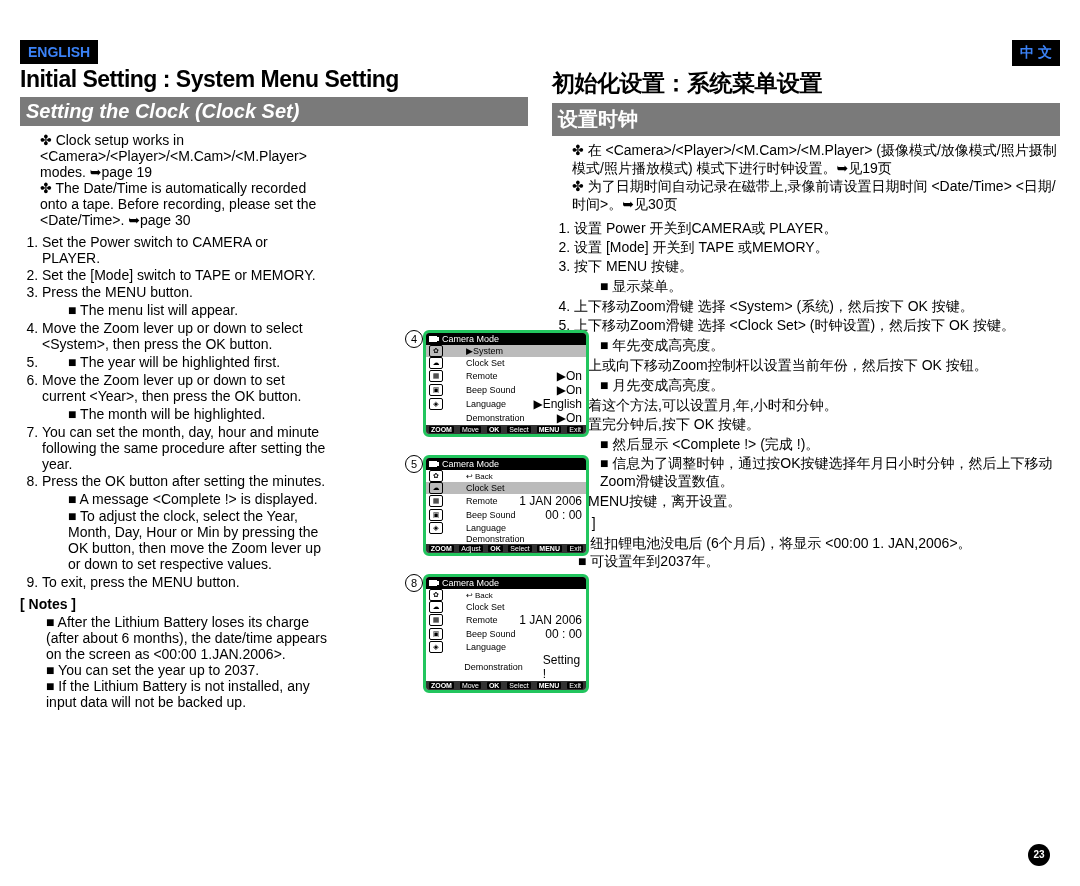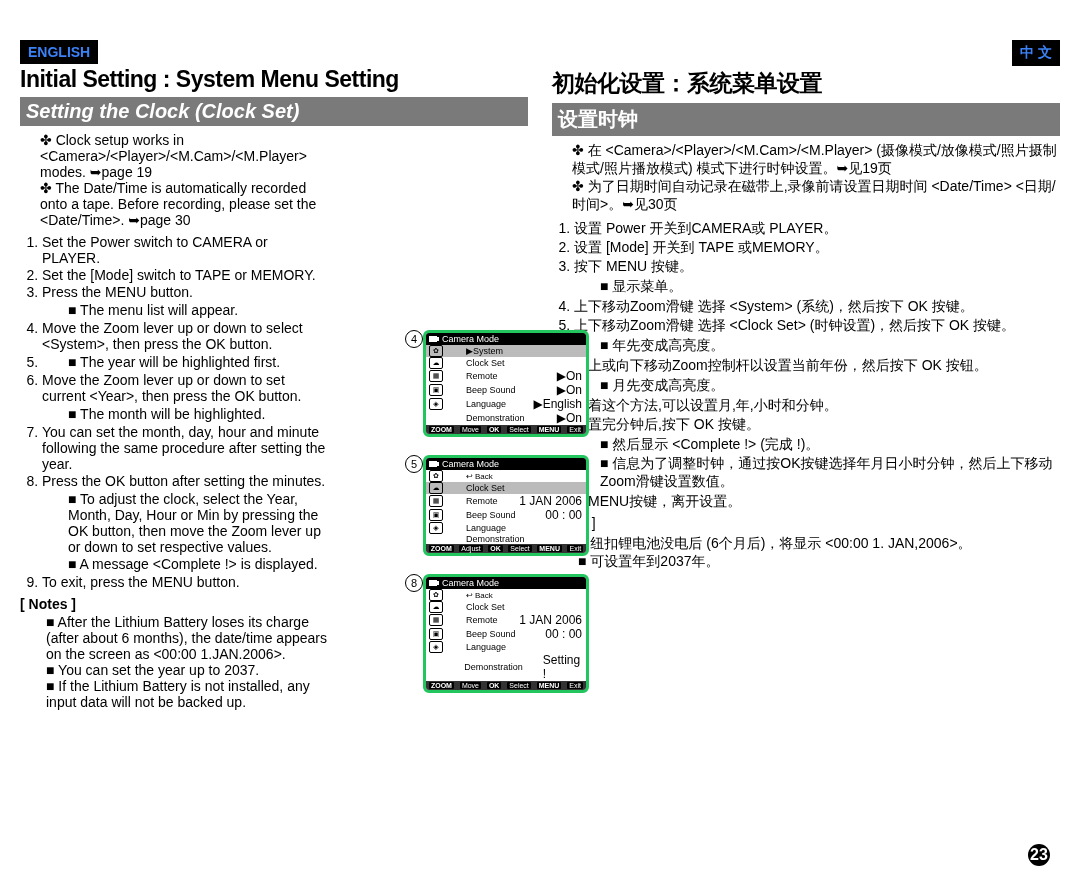--- a/index.html
+++ b/index.html
@@ -57,21 +57,21 @@
     position: fixed;
     bottom: 20px;
     right: 30px;
     width: 22px; height: 22px;
     background: #000;
     color: #fff;
     border-radius: 50%;
     text-align: center;
     line-height: 22px;
     font-weight: bold;
-    font-size: 16px;
+    font-size: 10px;
   }
   
   .shots {
     position: absolute;
     left: 403px;
     top: 290px;
     width: 172px;
   }
   .shot { margin-bottom: 18px; position: relative; }
   .shot .circ {
@@ -140,22 +140,22 @@
               </ul>
         </li>
         <li><span>Move the Zoom lever up or down to set current &lt;Year&gt;, then press the OK button.</span>
           <ul class="square">
                 <li>The month will be highlighted.</li>
               </ul>
         </li>
         <li>You can set the month, day, hour and minute following the same procedure after setting the year.</li>
         <li><span>Press the OK button after setting the minutes.</span>
           <ul class="square">
+            <li>A message &lt;Complete !&gt; is displayed.</li>
             <li>To adjust the clock, select the Year, Month, Day, Hour or Min by pressing the OK button, then move the Zoom lever up or down to set respective values.</li>
-            <li>A message &lt;Complete !&gt; is displayed.</li>
           </ul>
         </li>
         <li>To exit, press the MENU button.</li>
       </ol>
       <div class="notes-title">[ Notes ]</div>
       <ul class="square">
         <li>After the Lithium Battery loses its charge (after about 6 months), the date/time appears on the screen as &lt;00:00 1.JAN.2006&gt;.</li>
         <li>You can set the year up to 2037.</li>
         <li>If the Lithium Battery is not installed, any input data will not be backed up.</li>
       </ul>

